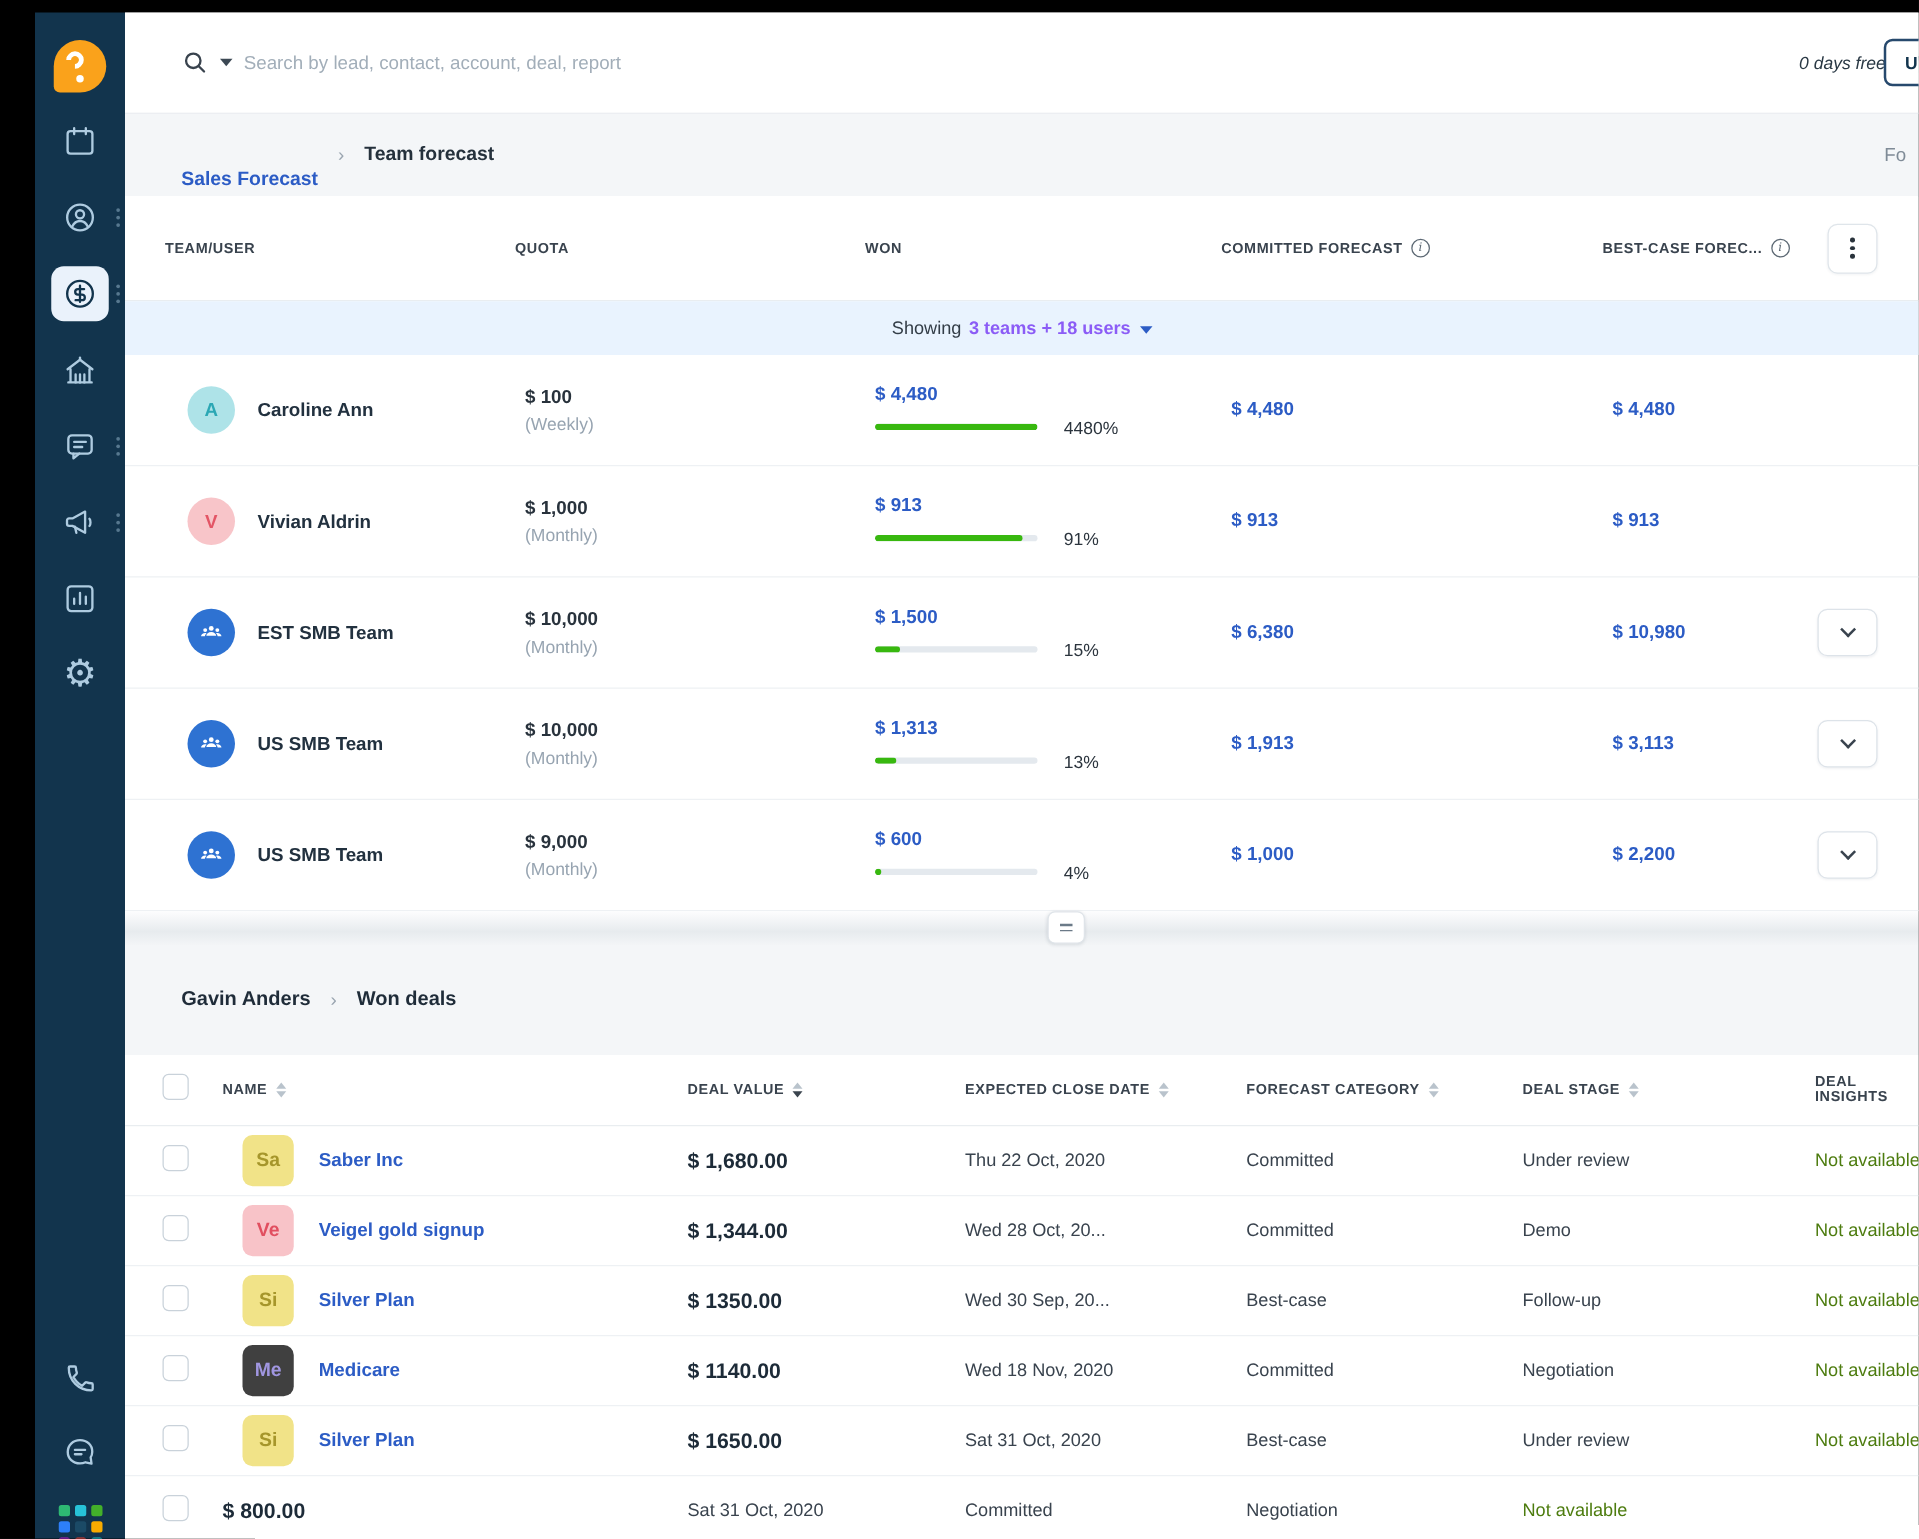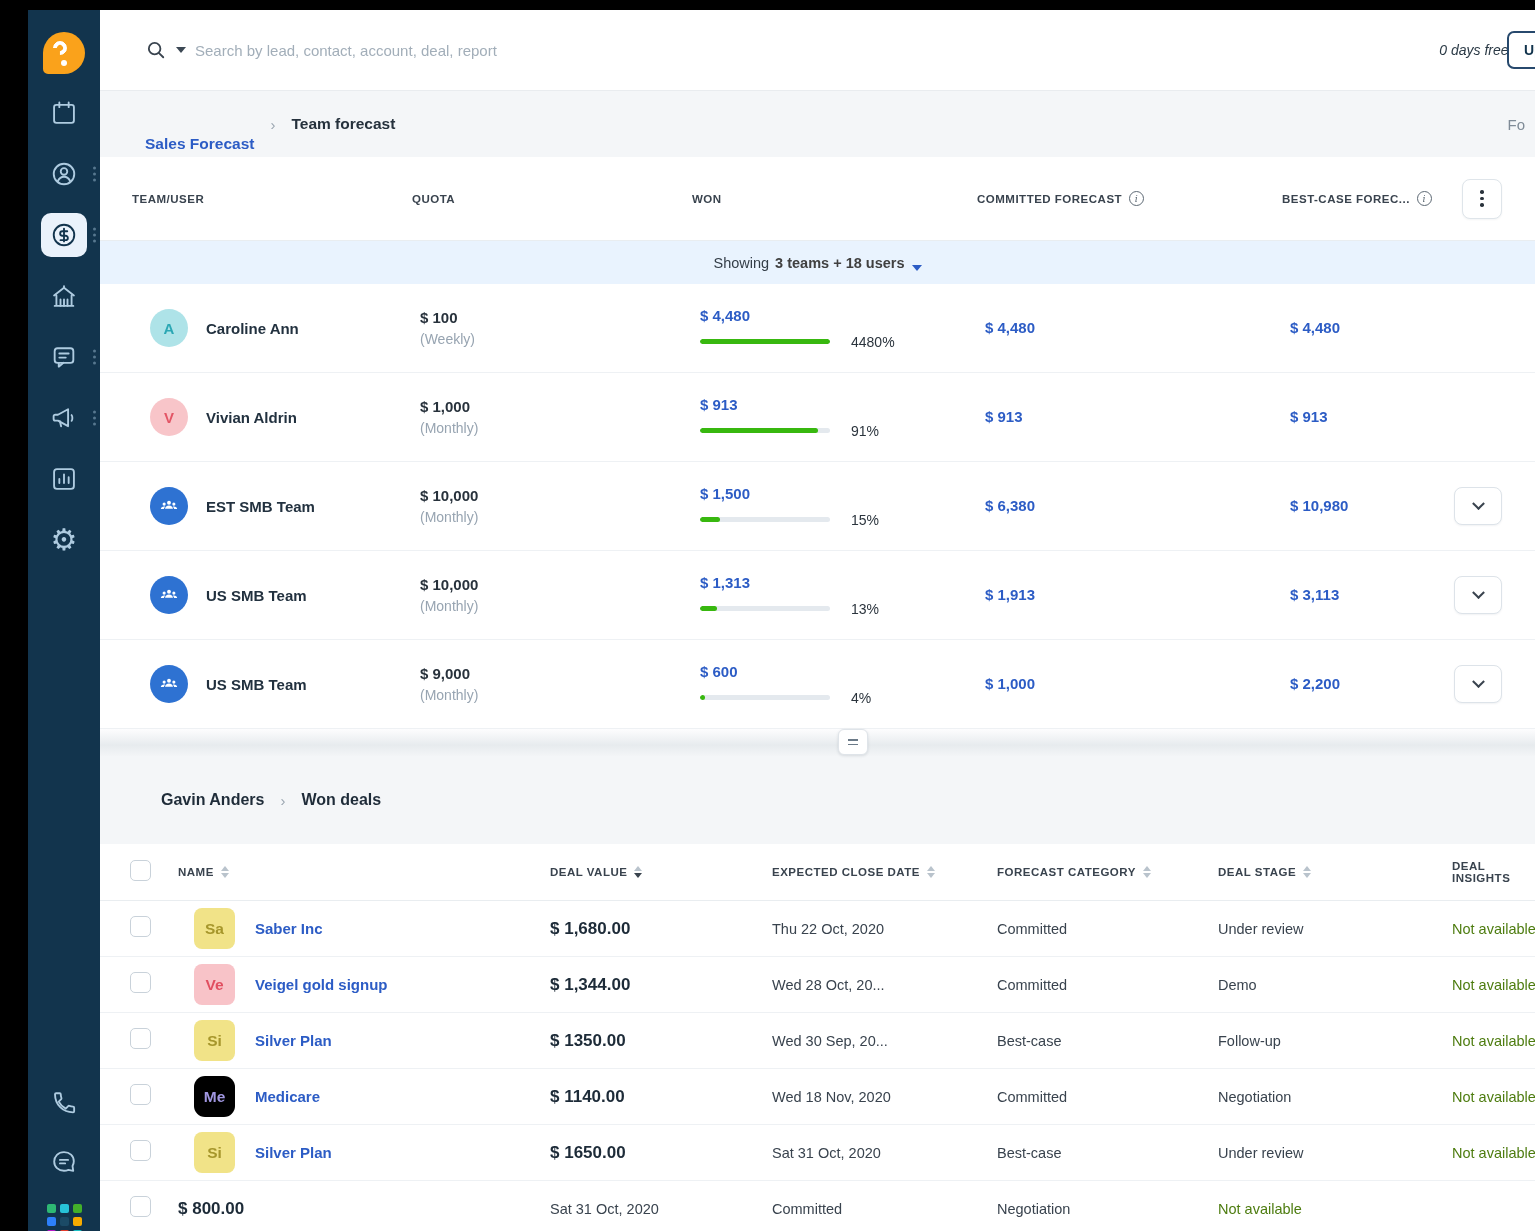--- a/index.html
+++ b/index.html
@@ -70,21 +70,21 @@
     font-size:9.5px; font-style:italic; font-family:"DejaVu Serif",serif; color:#5d6974; font-weight:normal; }
   .kebab-box { width:40px; height:40px; border:1px solid #dfe5ea; border-radius:8px; background:#fff;
     display:flex; flex-direction:column; align-items:center; justify-content:center; gap:3px;
     cursor:pointer; box-shadow:0 1px 2px rgba(20,40,60,.05); }
   .kebab-box i { width:3.5px; height:3.5px; background:#2a333c; border-radius:50%; }
   .fc-exp { display:flex; justify-content:flex-end; padding-right:33px; align-items:center; }
 
   .showing-banner { height:43px; background:#e9f3fe; display:flex; align-items:center;
     justify-content:center; gap:6px; font-size:14.5px; }
   .showing-prefix { color:#333d47; }
-  .showing-link { color:#404040; font-weight:600; cursor:pointer; display:flex; align-items:flex-end; gap:7px; }
+  .showing-link { color:#8b5cf6; font-weight:600; cursor:pointer; display:flex; align-items:center; gap:7px; }
   .caret-blue { width:0; height:0; border-left:5px solid transparent; border-right:5px solid transparent;
     border-top:6px solid #2c5cc5; margin-top:2px; }
 
   .frow { height:89px; align-items:center; border-bottom:1px solid #eef1f4; }
   .fc-user { display:flex; align-items:center; padding-left:10px; }
   .favatar { width:38px; height:38px; border-radius:50%; display:flex; align-items:center;
     justify-content:center; font-size:15px; font-weight:600; flex-shrink:0; }
   .fname { margin-left:18px; font-size:15px; font-weight:600; color:#22313f; }
   .quota-amt { font-size:15px; color:#28323c; font-weight:600; }
   .quota-period { font-size:14px; color:#97a4b1; margin-top:5px; }
@@ -104,21 +104,21 @@
   
   .splitter { height:27px; background:linear-gradient(180deg,#fdfdfe,#e7ebee 60%,#f3f5f7);
     position:relative; flex-shrink:0; }
   .split-handle { position:absolute; left:calc(50% + 20px); top:0; width:30px; height:26px;
     background:#fff; border:1px solid #dfe4e9; border-radius:6px;
     box-shadow:0 1px 3px rgba(20,40,60,.12); display:flex; flex-direction:column;
     align-items:center; justify-content:center; gap:3px; cursor:row-resize; }
   .split-handle i { width:10px; height:1.5px; background:#6b7a88; }
 
   .crumb2 { height:88px; background:#f4f6f8; display:flex; align-items:center;
-    padding:0 61px; flex-shrink:0; }
+    padding:0 45px; flex-shrink:0; }
   .crumb2 .crumb-link2 { color:#1f2c39; font-size:16px; font-weight:bold; cursor:pointer; }
   .crumb2 .crumb-cur2 { color:#1f2c39; font-size:16px; font-weight:bold; }
 
   
   .dcard { background:#fff; flex:1; overflow:hidden; }
   .dgrid { display:grid; grid-template-columns:48px 372px 222px 225px 221px 234px auto; padding-left:30px; }
   .dhead { height:57px; align-items:center; border-bottom:1px solid #e9edf0; }
   .sorts { display:inline-flex; flex-direction:column; margin-left:7px; gap:2px; }
   .tri { width:0; height:0; border-left:4px solid transparent; border-right:4px solid transparent; }
   .tri.up { border-bottom:5px solid #b9c3cc; }
@@ -567,21 +567,21 @@
     <div class="dvalue">$ 1350.00</div>
     <div class="dtext">Wed 30 Sep, 20...</div>
     <div class="dtext">Best-case</div>
     <div class="dtext">Follow-up</div>
     <div class="dinsight">Not available</div>
   </div>
 
   <div class="dgrid drow">
     <div><span class="cb"></span></div>
     <div class="dc-name">
-      <span class="davatar" style="background: #000000; color: rgb(160, 150, 224); border-radius: 11px;">Me</span>
+      <span class="davatar" style="background: #404040; color: rgb(160, 150, 224);">Me</span>
       <a class="dname">Medicare</a>
     </div>
     <div class="dvalue">$ 1140.00</div>
     <div class="dtext">Wed 18 Nov, 2020</div>
     <div class="dtext">Committed</div>
     <div class="dtext">Negotiation</div>
     <div class="dinsight">Not available</div>
   </div>
 
   <div class="dgrid drow">

